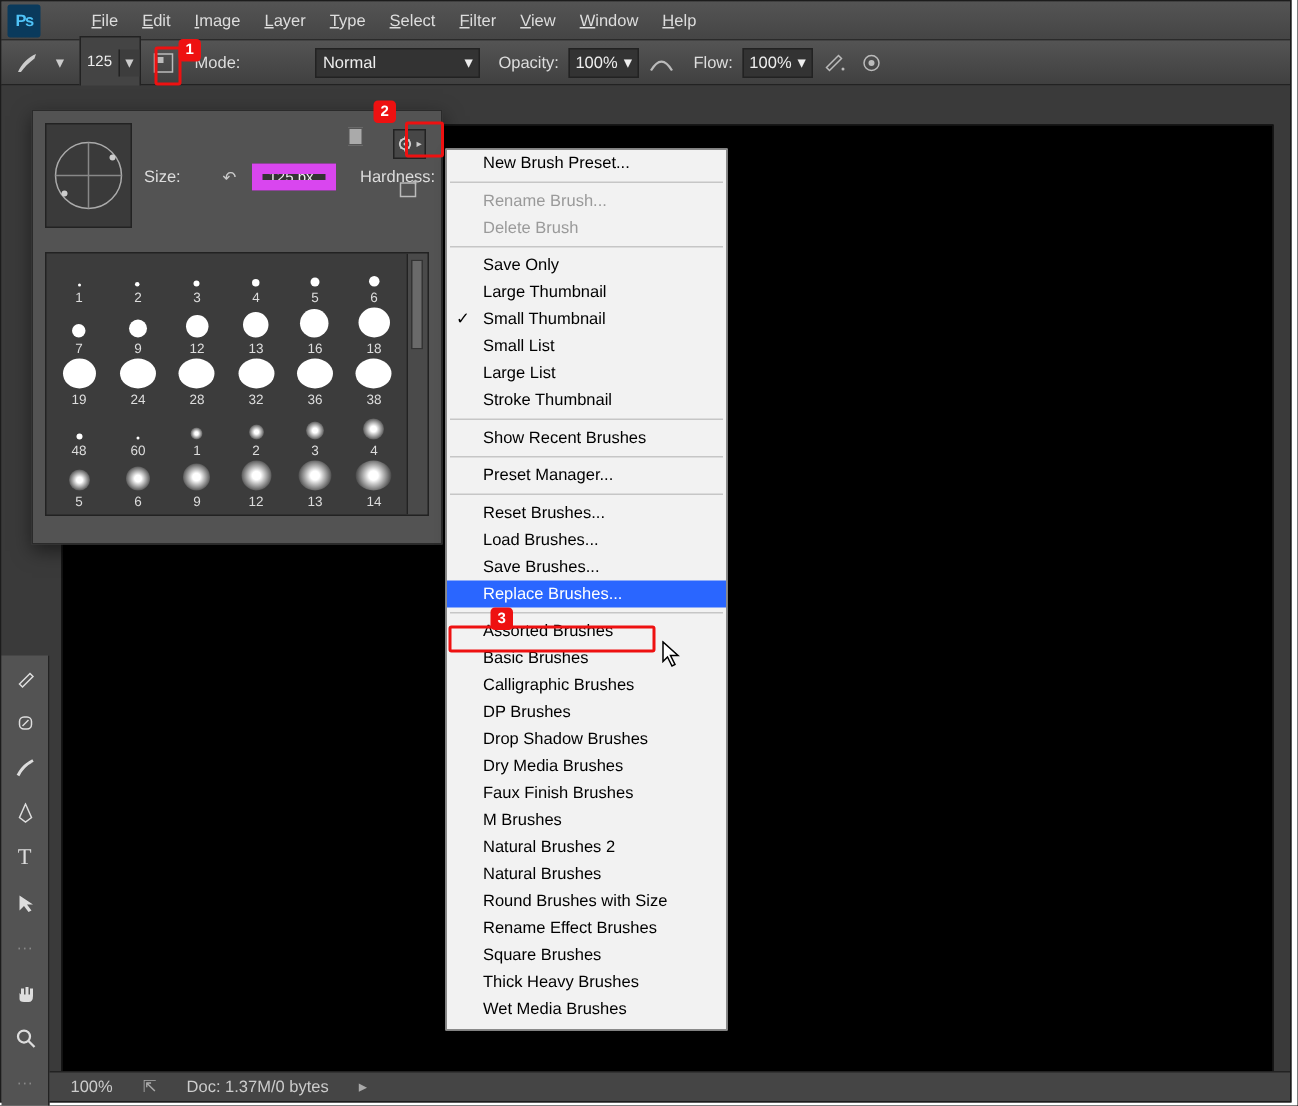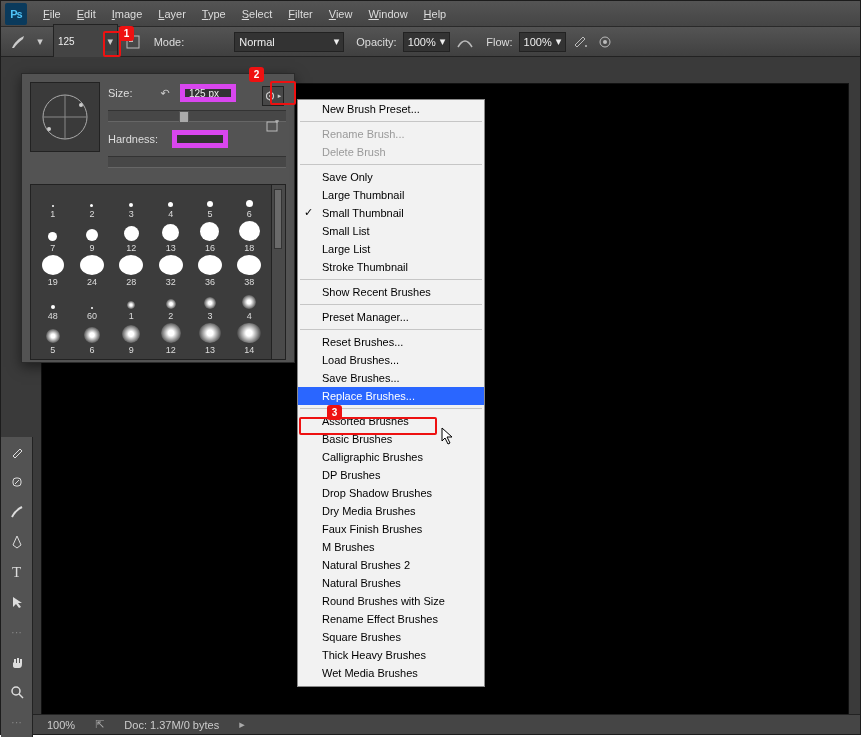--- a/index.html
+++ b/index.html
@@ -4,41 +4,41 @@
 <style>
 * { margin:0; padding:0; box-sizing:border-box; font-family:"Segoe UI",Tahoma,Arial,sans-serif; font-size:11px; user-select:none; }
 body { background:#ffffff; width:865px; height:737px; overflow:hidden; position:relative; }
 .ps-window { position:absolute; top:0; left:0; width:861px; height:735px; background:#3a3a3a; border:1px solid #1c1c1c; }
 .menubar { display:flex; align-items:center; height:26px; background:linear-gradient(#545454,#454545); border-bottom:1px solid #2a2a2a; padding-left:4px; gap:2px; }
 .ps-logo { width:22px; height:22px; background:#0a3a5c; border-radius:2px; color:#4fc3f7; display:flex; align-items:center; justify-content:center; font-weight:bold; font-size:11px; letter-spacing:-1px; margin-right:6px; }
 .menu-item { color:#ddd; padding:3px 8px; cursor:pointer; }
 .menu-item span.u { text-decoration:underline; }
 .options-bar { display:flex; align-items:center; height:30px; background:linear-gradient(#545454,#404040); border-bottom:1px solid #222; padding-left:8px; gap:6px; color:#ddd; }
 .tool-icon { width:18px; height:18px; display:flex; align-items:center; justify-content:center; color:#ccc; }
-.brush-size-chip { display:flex; align-items:center; background:#444; border:1px solid #222; height:36px;gap:24px; }
+.brush-size-chip { display:flex; align-items:center; background:#444; border:1px solid #222; height:36px; }
 .brush-size-num { padding:0 4px; color:#eee; font-size:10px; }
 .dropdown-arrow { width:14px; height:18px; display:flex; align-items:center; justify-content:center; color:#ccc; background:#3d3d3d; border-left:1px solid #222; }
 .mode-select { display:flex; align-items:center; background:#333; border:1px solid #222; height:20px; width:110px; justify-content:space-between; padding:0 4px; color:#eee;margin-left:44px; }
 .pct-field { display:flex; align-items:center; background:#333; border:1px solid #222; height:20px; padding:0 4px; color:#eee; }
 .lbl { color:#ddd; margin-left:6px;text-align:center; }
 .marker { position:absolute; z-index:50; background:#e11; color:#fff; font-weight:bold; border-radius:3px; width:15px; height:15px; display:flex; align-items:center; justify-content:center; font-size:10px; }
 .marker-ring { position:absolute; border:2px solid #e11; border-radius:2px; z-index:49; }
 
 .workspace { position:absolute; top:56px; left:0; right:0; bottom:0; background:#3a3a3a; }
 .tool-strip { position:absolute; top:380px; left:0; width:32px; background:#535353; display:flex; flex-direction:column; align-items:center; gap:8px; padding:4px 0 6px; border-right:1px solid #222; }
 .tool-button { width:22px; height:22px; display:flex; align-items:center; justify-content:center; color:#ddd; }
 .canvas-area { position:absolute; top:26px; left:40px; width:808px; height:633px; background:#000; border:1px solid #111; }
 .status-bar { position:absolute; bottom:0; left:32px; right:0; height:20px; background:#454545; color:#ccc; display:flex; align-items:center; gap:20px; padding-left:14px; border-top:1px solid #222; font-size:10px; }
 
 .brush-panel { position:absolute; top:72px; left:20px; width:274px; height:290px; background:#535353; border:1px solid #2a2a2a; box-shadow:0 4px 12px rgba(0,0,0,.5); z-index:30; color:#ddd; }
 .bp-top { display:flex; padding:8px; gap:8px; }
 .bp-preview { width:70px; height:70px; background:#3a3a3a; border:1px solid #222; display:flex; align-items:center; justify-content:center; }
-.bp-controls { flex:1; display:flex; flex-direction:column; gap:8px; padding-top:2px; }
+.bp-controls { flex:1; display:flex; gap:8px; padding-top:2px; }
 .bp-row { display:flex; align-items:center; gap:6px; }
-.bp-input { width:56px; height:18px; background:#333; border:5px solid #d946ef; color:#eee; padding:0 4px; font-size:10px; }
+.bp-input { width:56px; height:18px; background:#333; border:7px solid #d946ef; color:#eee; padding:0 4px; font-size:10px; }
 .slider-track { height:12px; background:#474747; border-top:1px solid #333; border-bottom:1px solid #666; position:relative; }
 .slider-thumb { position:absolute; top:0; width:10px; height:12px; background:#aaa; border:1px solid #555; }
 .gear-btn { position:absolute; top:12px; right:10px; width:22px; height:20px; background:#474747; border:1px solid #222; display:flex; align-items:center; justify-content:center; color:#ccc; }
 .new-brush-btn { position:absolute; top:44px; right:12px; width:18px; height:16px; color:#ccc; display:flex; align-items:center; justify-content:center; }
 .brush-grid { margin:8px; height:176px; background:#3c3c3c; border:1px solid #222; overflow:hidden; position:relative; display:flex; }
 .grid-inner { flex:1; display:grid; grid-template-columns:repeat(6,1fr); grid-auto-rows:34px; padding:2px; }
 .bcell { display:flex; flex-direction:column; align-items:center; justify-content:flex-end; padding-bottom:2px; }
 .bcell .dot { border-radius:50%; background:#fff; }
 .bcell .soft { border-radius:50%; background:radial-gradient(circle,#fff 0%,#fff 20%,rgba(255,255,255,0) 80%); }
 .bcell .num { font-size:9px; color:#ddd; margin-top:2px; }
@@ -55,21 +55,21 @@
 
 svg { display:block; }
 </style>
 </head>
 <body>
 
 <div class="ps-window">
 
   <div class="menubar">
     <div class="ps-logo">Ps</div>
-    <div id="menubar-items" style="display: flex;">
+    <div id="menubar-items" style="display: flex; margin-left: 18px;">
         <div class="menu-item"><span class="u">F</span>ile</div>
         <div class="menu-item"><span class="u">E</span>dit</div>
         <div class="menu-item"><span class="u">I</span>mage</div>
         <div class="menu-item"><span class="u">L</span>ayer</div>
         <div class="menu-item"><span class="u">T</span>ype</div>
         <div class="menu-item"><span class="u">S</span>elect</div>
         <div class="menu-item"><span class="u">F</span>ilter</div>
         <div class="menu-item"><span class="u">V</span>iew</div>
         <div class="menu-item"><span class="u">W</span>indow</div>
         <div class="menu-item"><span class="u">H</span>elp</div>

